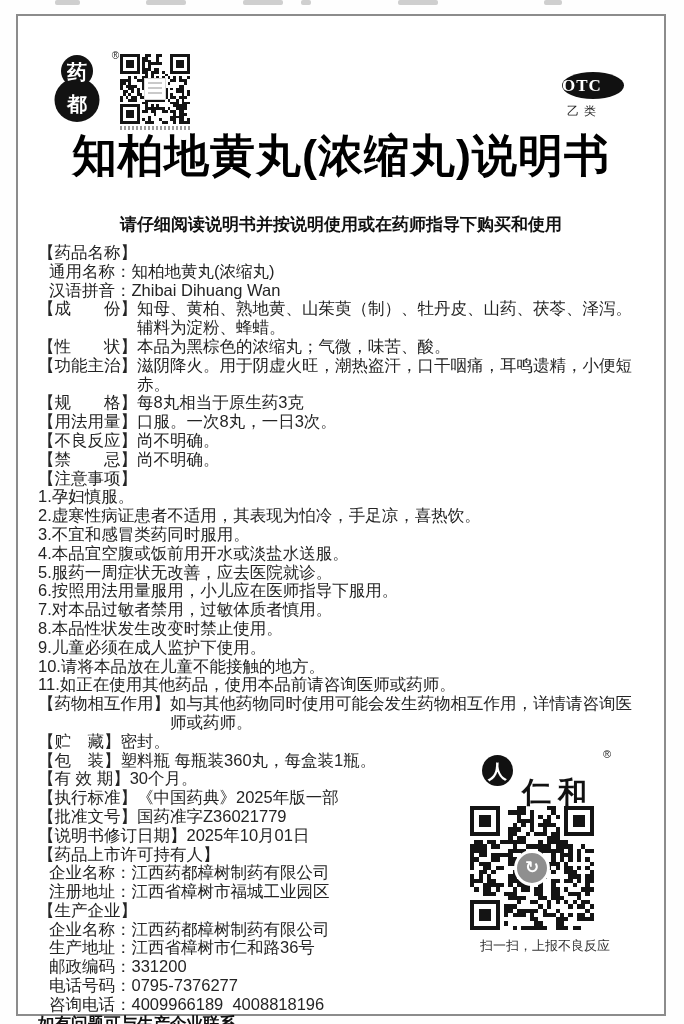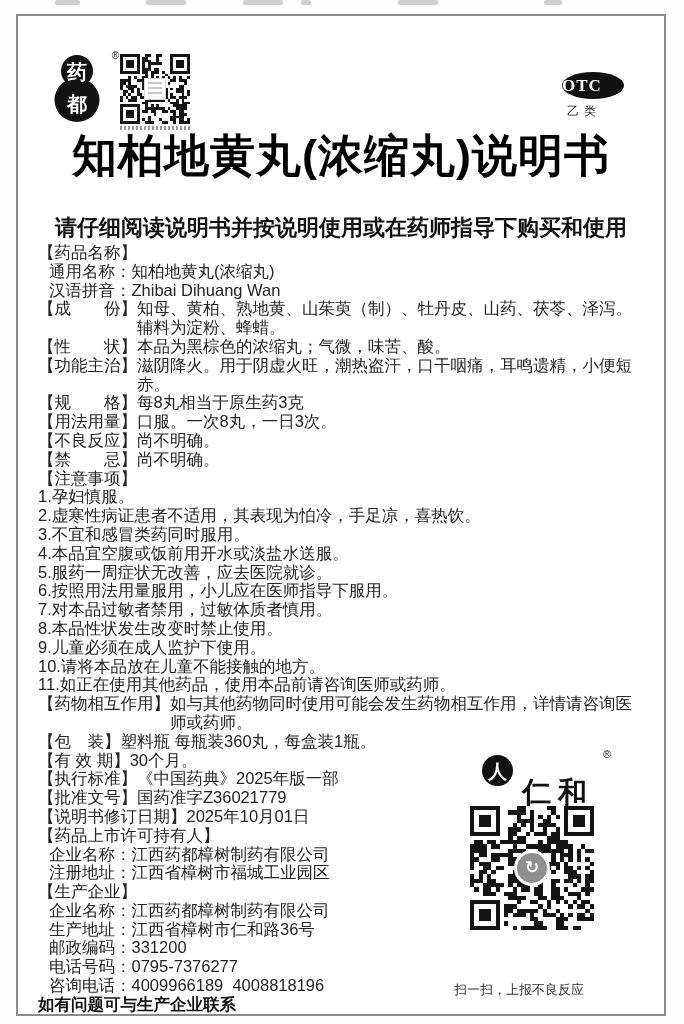--- a/index.html
+++ b/index.html
@@ -19,42 +19,42 @@
   .micro-line{position:absolute;left:102px;top:110px;width:70px;height:4px;
               background:repeating-linear-gradient(90deg,#9a9a9a 0 2px,transparent 2px 4px);}
   .otc-wrap{position:absolute;left:544px;top:56px;width:66px;text-align:left;}
   .otc-badge{display:inline-block;width:62px;height:27px;line-height:27px;background:#111;color:#fff;
              border-radius:50%;font-weight:bold;font-size:17px;letter-spacing:1px;
              font-family:"Liberation Serif","DejaVu Serif",serif;}
   .otc-cat{margin-top:4px;font-size:12px;letter-spacing:5px;padding-left:5px;color:#222;}
   .title{position:absolute;left:0;top:110px;width:100%;margin:0;text-align:center;
          font-size:45px;line-height:1.35;font-weight:900;color:#000000;letter-spacing:1px;}
   .subtitle{position:absolute;left:0;top:197px;width:100%;text-align:center;
-            font-size:22px;font-weight:bold;color:#111;}
+            font-size:17px;font-weight:bold;color:#111;}
   
   .insert-body{position:absolute;left:20px;top:227px;width:602px;
                font-size:16.5px;line-height:18.8px;color:#242424;}
   .row{display:flex;align-items:flex-start;}
   .row .lab{white-space:pre;flex:0 0 auto;}
   .row .val{flex:1 1 auto;white-space:pre-wrap;}
   .row.plain{padding-left:11px;}
   .row.footer{font-weight:bold;color:#111;}
   
   .renhe{position:absolute;left:462px;top:737px;width:140px;height:42px;}
   .rh-circle{position:absolute;left:2px;top:2px;width:31px;height:31px;background:#111;
              border-radius:50%;color:#fff;text-align:center;line-height:33px;
              font-size:19px;font-weight:bold;}
   .rh-text{position:absolute;left:42px;top:0;font-size:29px;font-weight:900;letter-spacing:7px;
            color:#111;font-family:"Liberation Serif","DejaVu Serif",serif;margin-top:20px;}
   .rh-reg{position:absolute;left:123px;top:-5px;font-size:11px;color:#222;}
   .report-qr{position:absolute;left:452px;top:790px;width:124px;height:124px;}
   .report-qr-logo{position:absolute;left:496px;top:834px;width:36px;height:36px;box-sizing:border-box;
                   background:#8f8f8f;border:3px solid #fff;border-radius:50%;
                   color:#fff;text-align:center;line-height:30px;font-size:17px;font-weight:bold;}
-  .qr-caption{position:absolute;left:436px;top:965px;width:156px;text-align:left;
+  .qr-caption{position:absolute;left:436px;top:921px;width:156px;text-align:right;
               font-size:13px;color:#333;}
 </style>
 </head>
 <body>
 
 <div class="page">
 
   <div class="smudge" style="left:55px;width:25px"></div>
   <div class="smudge" style="left:146px;width:40px"></div>
   <div class="smudge" style="left:243px;width:40px"></div>
@@ -358,20 +358,24 @@
         </div>
         <div class="row note">
           <span class="val">10.请将本品放在儿童不能接触的地方。</span>
         </div>
         <div class="row note">
           <span class="val">11.如正在使用其他药品，使用本品前请咨询医师或药师。</span>
         </div>
         <div class="row bracket">
           <span class="lab">【药物相互作用】</span>
           <span class="val">如与其他药物同时使用可能会发生药物相互作用，详情请咨询医师或药师。</span>
+        </div>
+        <div class="row bracket">
+          <span class="lab">【贮　藏】</span>
+          <span class="val">密封。</span>
         </div>
         <div class="row bracket">
           <span class="lab">【包　装】</span>
           <span class="val">塑料瓶 每瓶装360丸，每盒装1瓶。</span>
         </div>
         <div class="row bracket">
           <span class="lab">【有 效 期】</span>
           <span class="val">30个月。</span>
         </div>
         <div class="row bracket">

